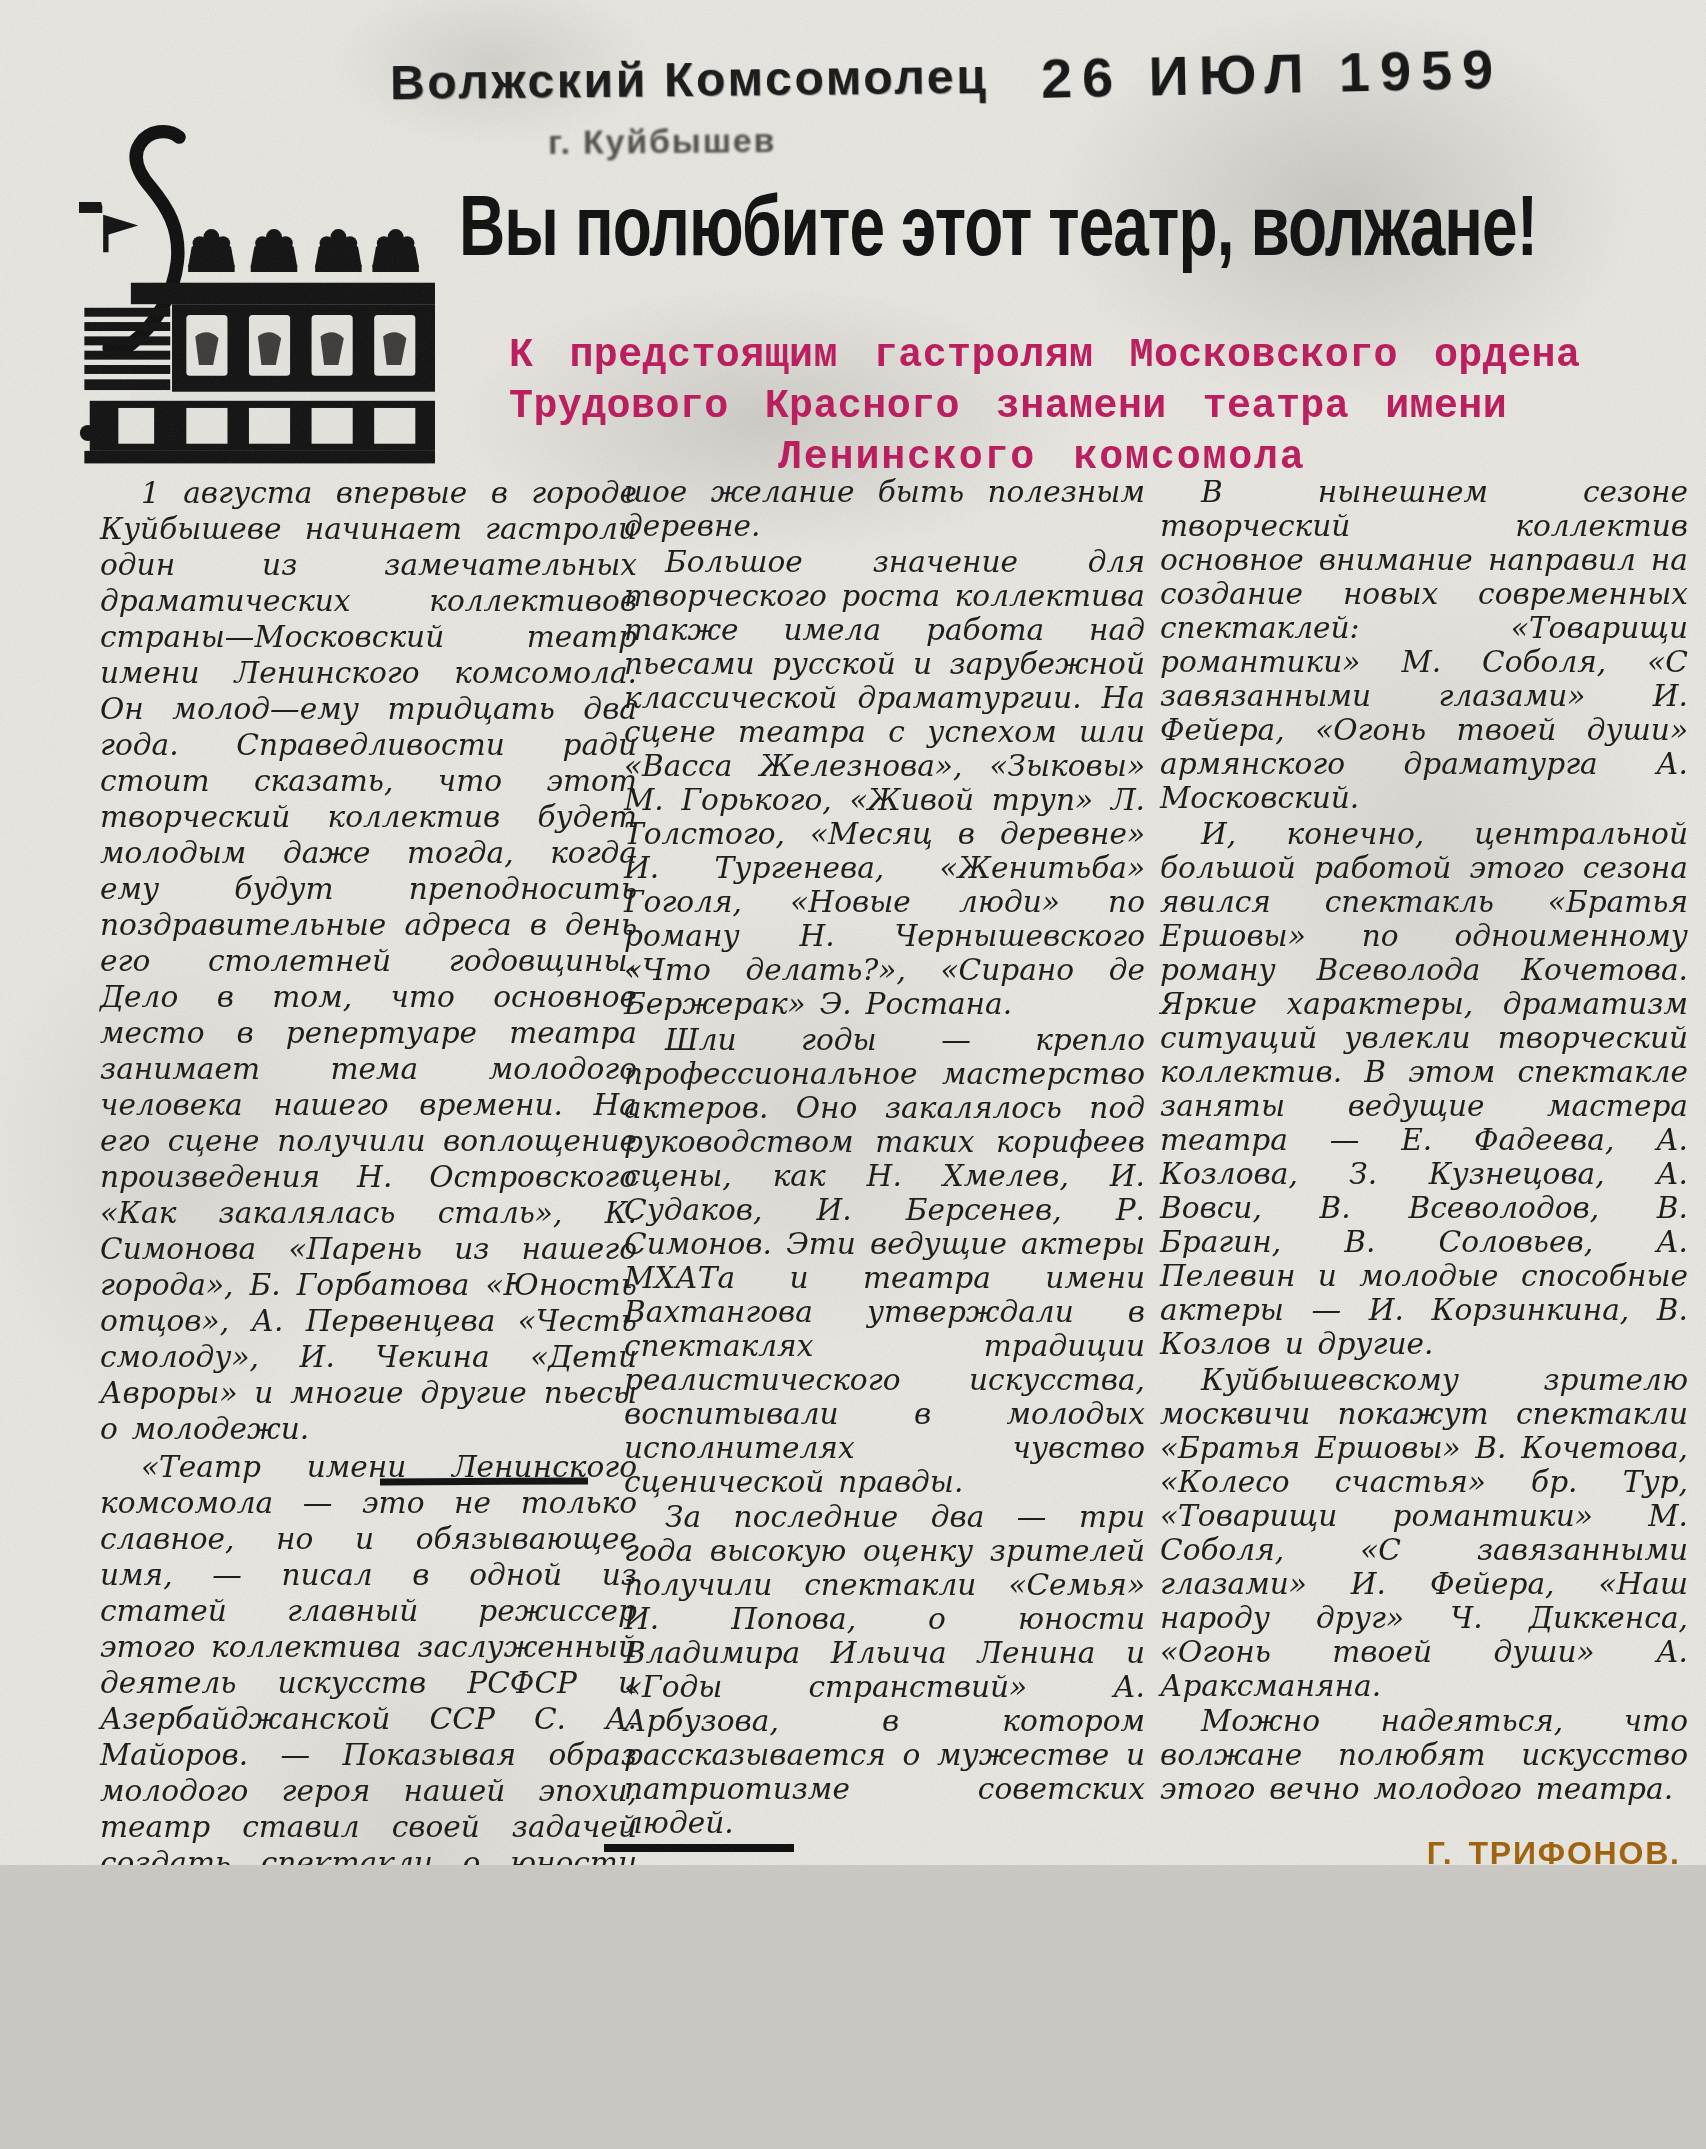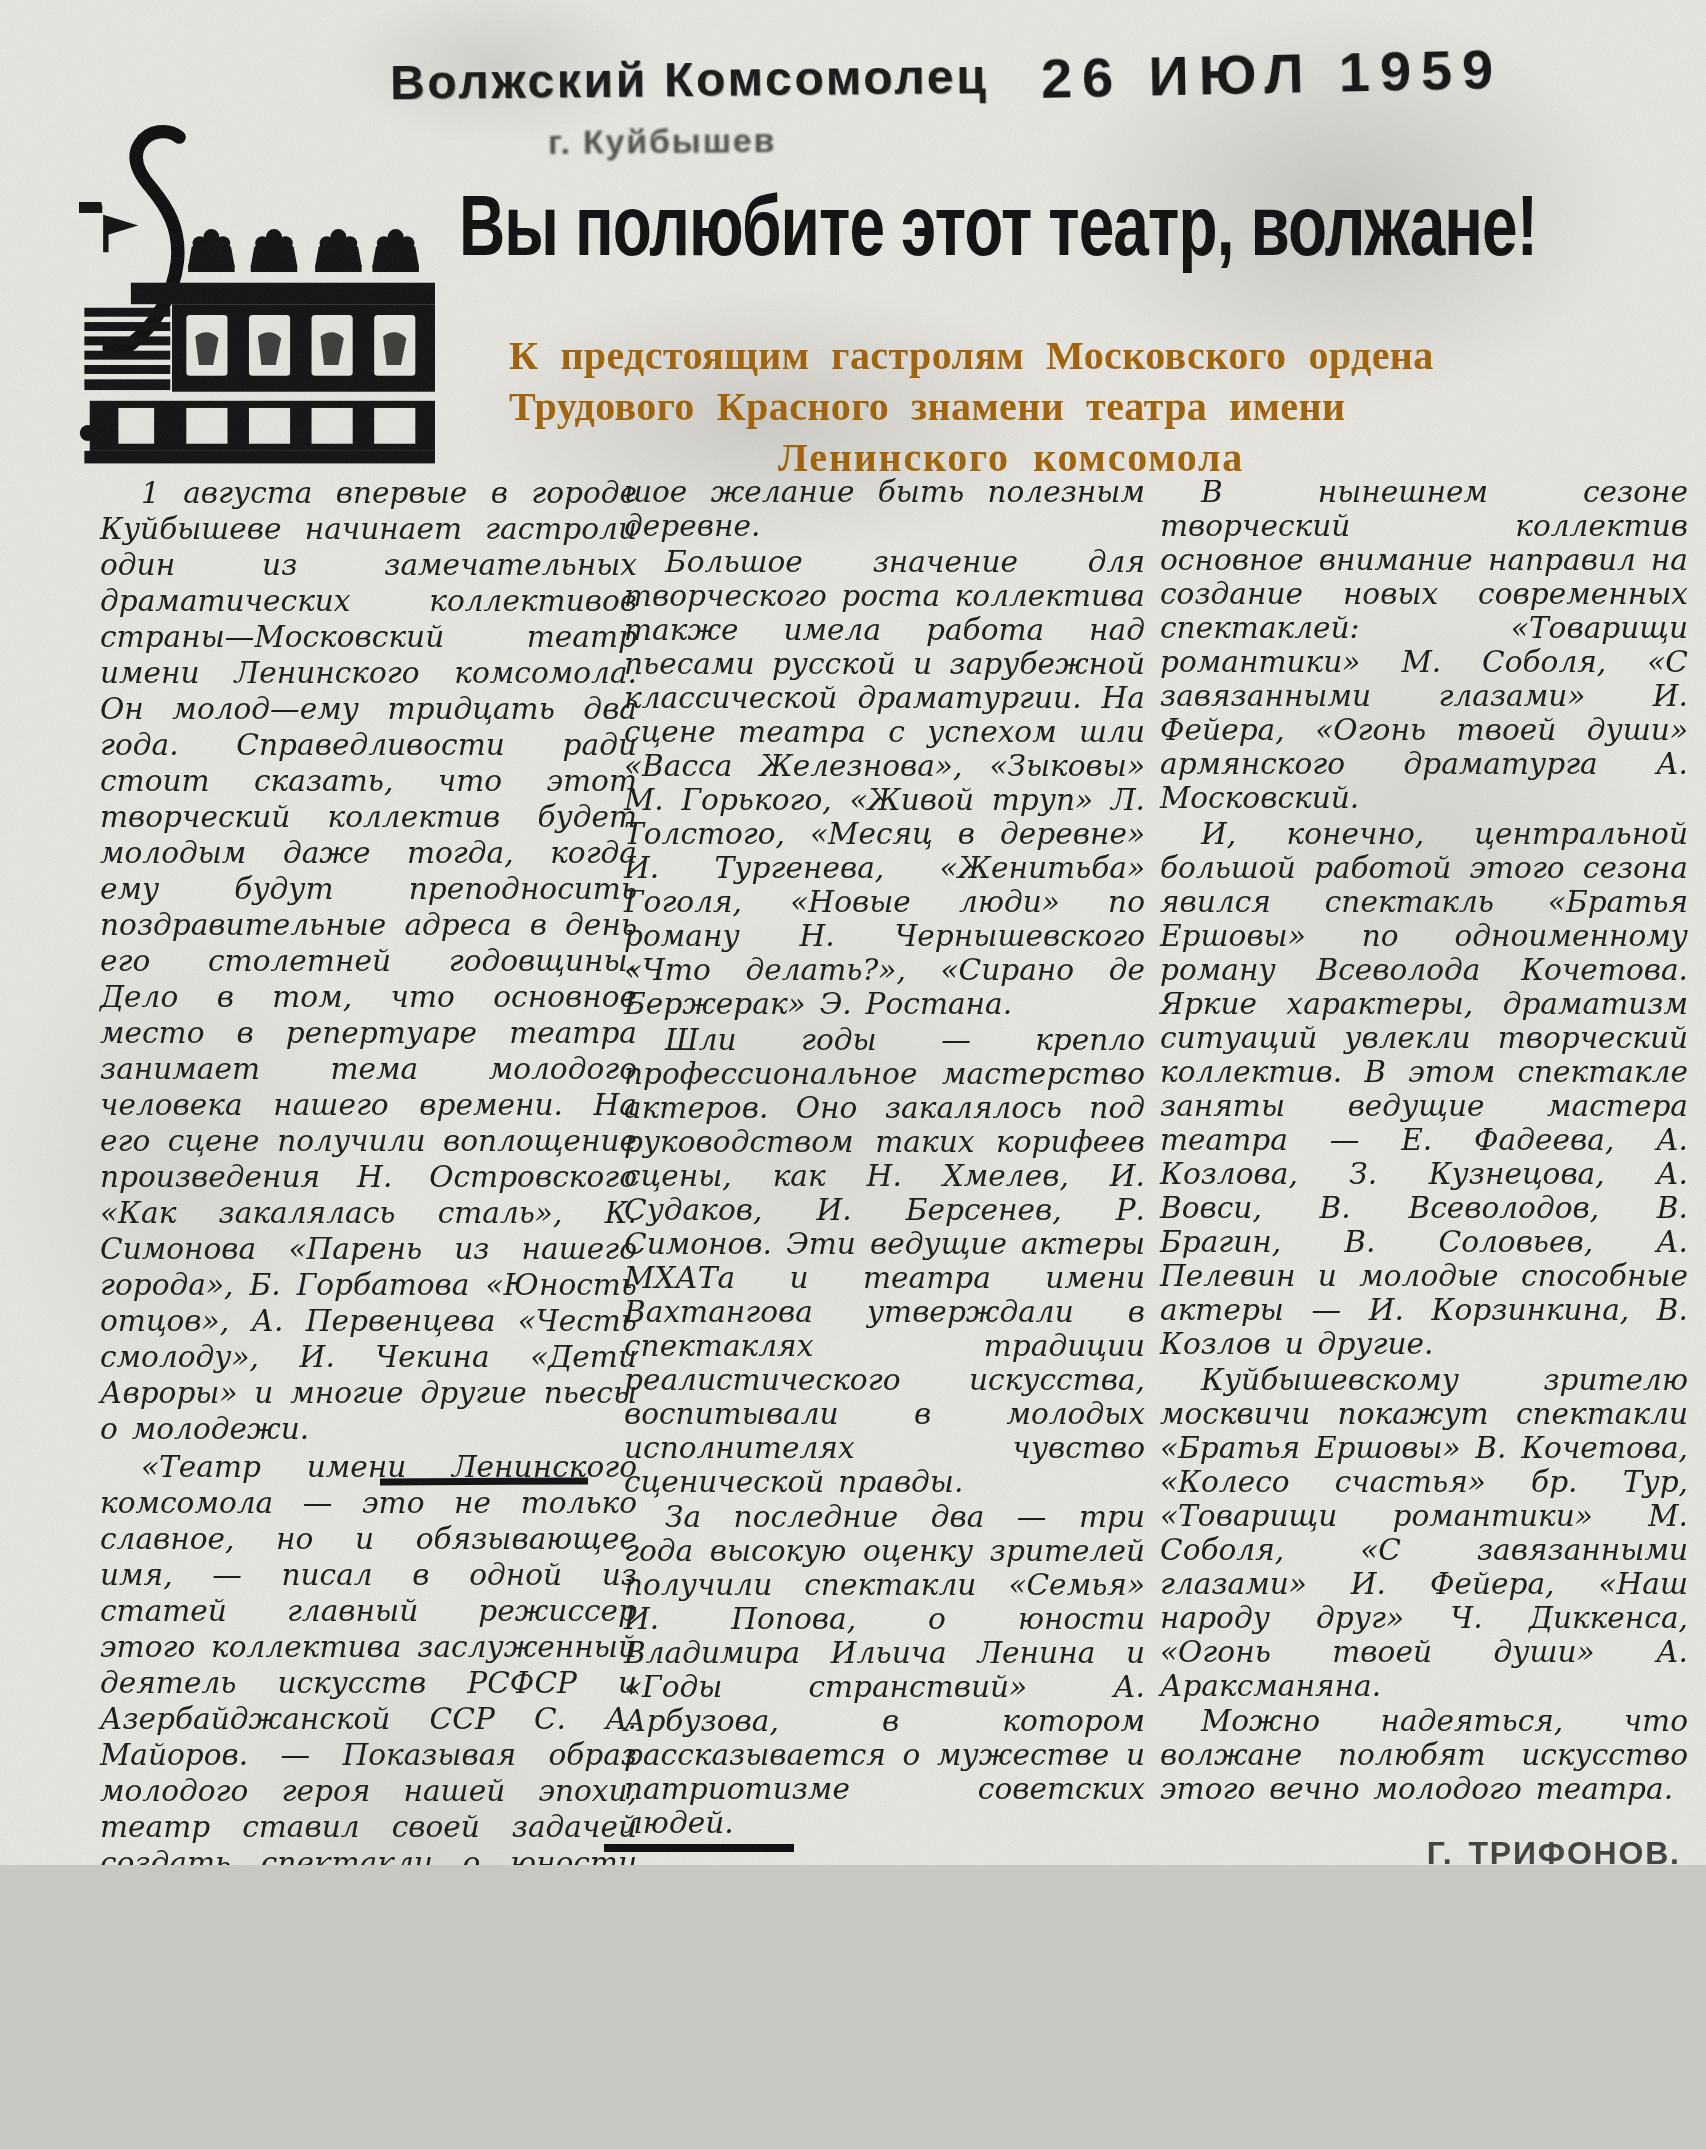--- a/index.html
+++ b/index.html
@@ -35,38 +35,38 @@
   .hand-mark { position:absolute; left:97px; top:124px; z-index:2; }
   .building { position:absolute; left:79px; top:202px; z-index:2; }
   
   .headline {
     position:absolute; left:459px; top:184px; z-index:2;
     font-family:"Liberation Sans", sans-serif; font-weight:bold;
     font-size:64px; letter-spacing:-0.9px; white-space:nowrap; line-height:1;
     transform:scaleY(1.32); transform-origin:left top; color:#0d0d0d;
   }
   .subhead { position:absolute; left:509px; top:330px; width:1146px; z-index:2;
-    font-family:Liberation Serif, serif; font-weight:bold;
-    font-size:40px; line-height:51px; letter-spacing:0.4px; word-spacing:11.6px; color:#a16207; }
+    font-family:Liberation Mono, monospace; font-weight:bold;
+    font-size:40px; line-height:51px; letter-spacing:0.4px; word-spacing:11.6px; color:#be185d; }
   .subhead .line3 { margin-left:269px; letter-spacing:1.8px; }
   
   .col { position:absolute; top:475px; z-index:1;
     font-size:29.6px; line-height:34px; text-align:justify;
     font-style:italic; color:#171717; word-spacing:4.5px; }
   .col1 { left:56px;  width:537px; height:1666px; line-height:36px;margin-left:44px; }
   .col2 { left:624px; width:521px; }
   .col3 { left:1160px; width:528px; }
   .col p { margin:0 0 1.8px 0; text-indent:41px; }
   .col p.no-indent { text-indent:0; }
   .ink-underline-flow { margin:3.6px 0 0 -19.7px; width:190px; height:8px; background:#0a0a0a; }
   .ink-underline-abs { position:absolute; left:380px; top:1478px; width:208px; height:7.2px;
     background:#0d0d0d; z-index:2; transform:rotate(-0.3deg); }
   .signature { margin-top:30px; text-align:right;
     font-family:"Liberation Sans", sans-serif; font-style:normal; font-weight:bold;
-    font-size:32px; letter-spacing:1.8px; padding-right:7.2px; color:#404040; }
+    font-size:32px; letter-spacing:1.8px; padding-right:7.2px; color:#a16207; }
 </style>
 </head>
 <body>
 
 <div class="page">
 
   <div class="blotch" style="left:940px;top:-72px;width:806px;height:555px;opacity:.9"></div>
   <div class="blotch" style="left:340px;top:233px;width:851px;height:376px;opacity:.75"></div>
   <div class="blotch" style="left:269px;top:-54px;width:448px;height:233px;opacity:.6"></div>
   <div class="blotch" style="left:1119px;top:448px;width:627px;height:806px;opacity:.5"></div>

